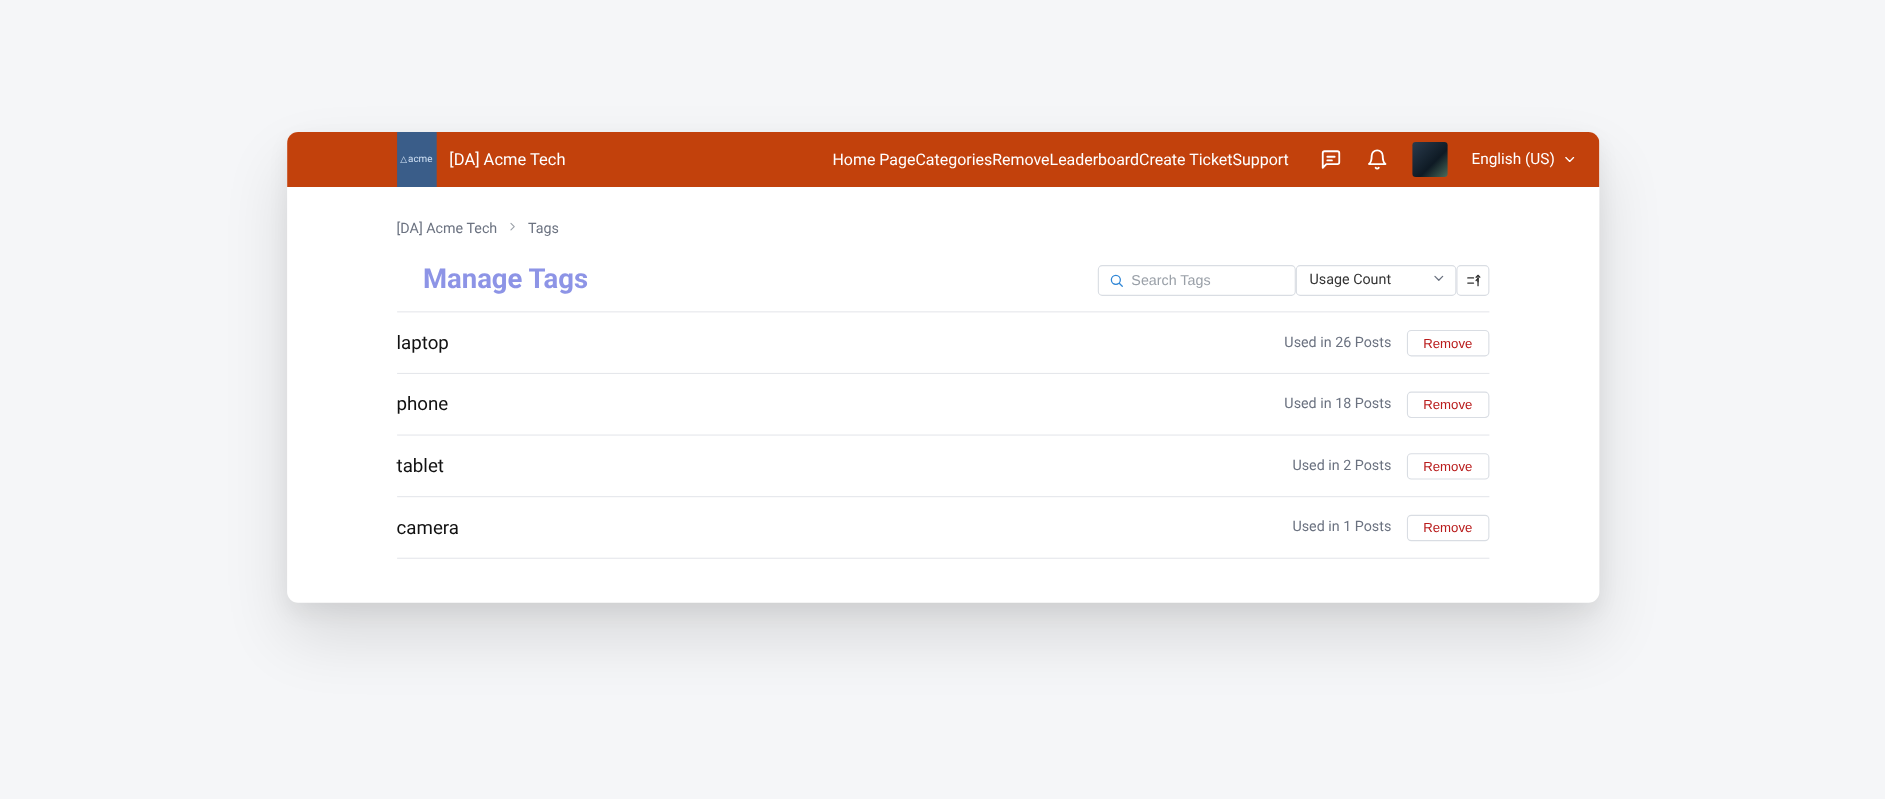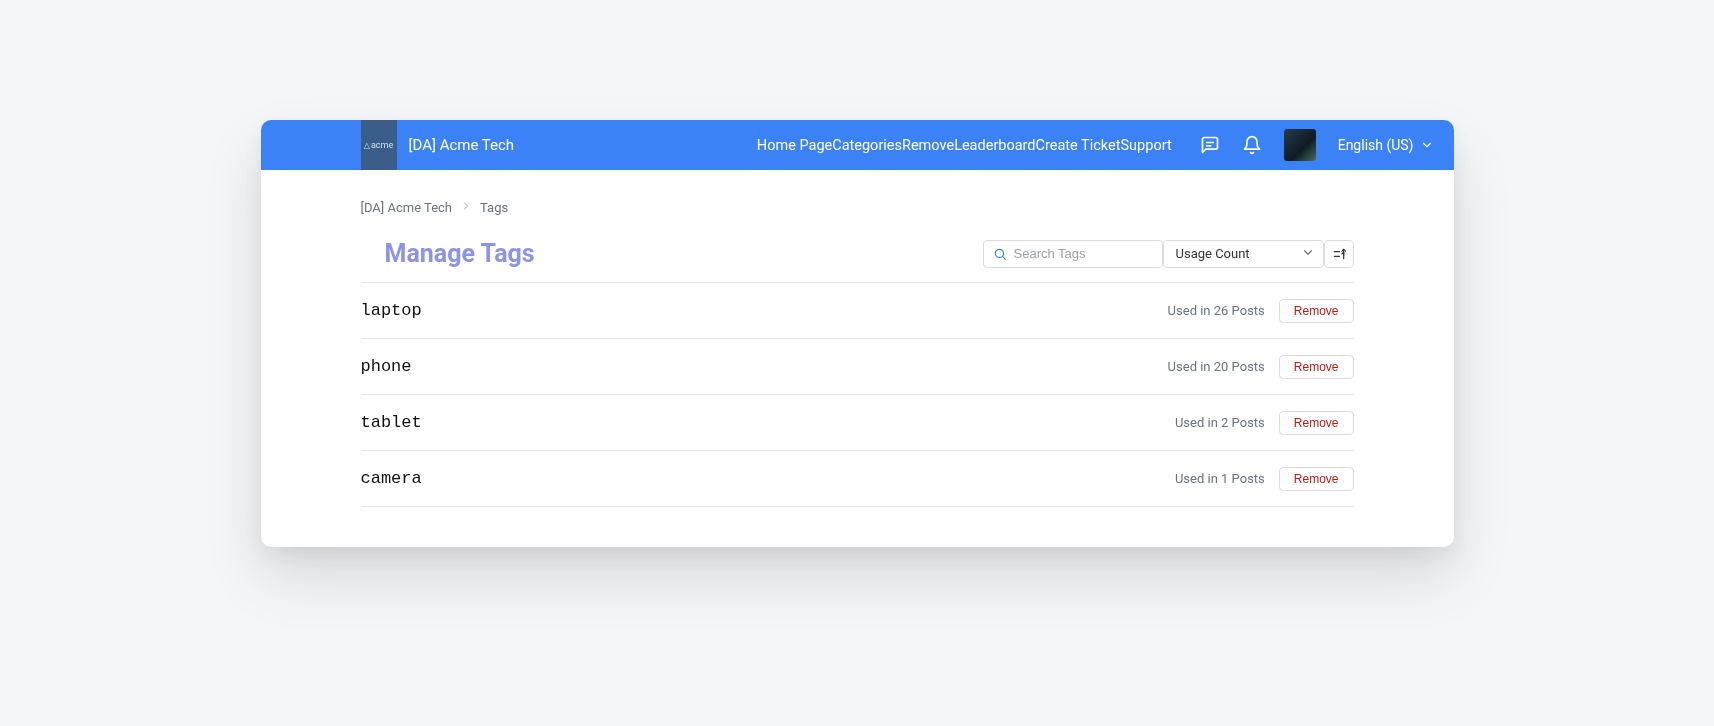--- a/index.html
+++ b/index.html
@@ -15,21 +15,21 @@
   }
   .card {
     width: 1193px;
     background: #fff;
     border-radius: 10px;
     box-shadow: 0 30px 60px rgba(0,0,0,0.12), 0 8px 20px rgba(0,0,0,0.06);
     overflow: hidden;
   }
   
   .topbar {
-    background: #3b82f6;
+    background: #c2410c;
     height: 50px;
     display: flex;
     align-items: center;
     color: #fff;
     padding: 0 0 0 0;
   }
   .brand-logo {
     width: 36px;
     height: 50px;
     background: #3a5d89;
@@ -132,21 +132,21 @@
     height: 28px;
     border: 1px solid #d9dde3;
     border-radius: 4px;
     padding: 0 10px 0 30px;
     font-size: 13px;
     color: #333;
   }
   .search-input::placeholder { color: #9aa0a8; }
   .sort-select {
     height: 28px;
-    width: 161px;
+    width: 146px;
     border: 1px solid #d9dde3;
     border-radius: 4px;
     padding: 0 28px 0 12px;
     font-size: 13px;
     color: #333;
     background: #fff;
     position: relative;
     display: flex;
     align-items: center;
     cursor: pointer;
@@ -173,21 +173,20 @@
   .tag-row {
     display: flex;
     align-items: center;
     justify-content: space-between;
     height: 56px;
     border-bottom: 1px solid #e5e7eb;
   }
   .tag-name {
     font-size: 17px;
     color: #111;
-    font-family: Liberation Mono, monospace;
   }
   .row-right {
     display: flex;
     align-items: center;
     gap: 14px;
   }
   .usage {
     font-size: 13px;
     color: #6b7280;
     padding-left: 15px;
@@ -297,21 +296,21 @@
       <div class="tag-row">
         <div class="tag-name">laptop</div>
         <div class="row-right">
           <div class="usage">Used in 26 Posts</div>
           <button class="remove-btn">Remove</button>
         </div>
       </div>
       <div class="tag-row">
         <div class="tag-name">phone</div>
         <div class="row-right">
-          <div class="usage">Used in 20 Posts</div>
+          <div class="usage">Used in 18 Posts</div>
           <button class="remove-btn">Remove</button>
         </div>
       </div>
       <div class="tag-row">
         <div class="tag-name">tablet</div>
         <div class="row-right">
           <div class="usage">Used in 2 Posts</div>
           <button class="remove-btn">Remove</button>
         </div>
       </div>

